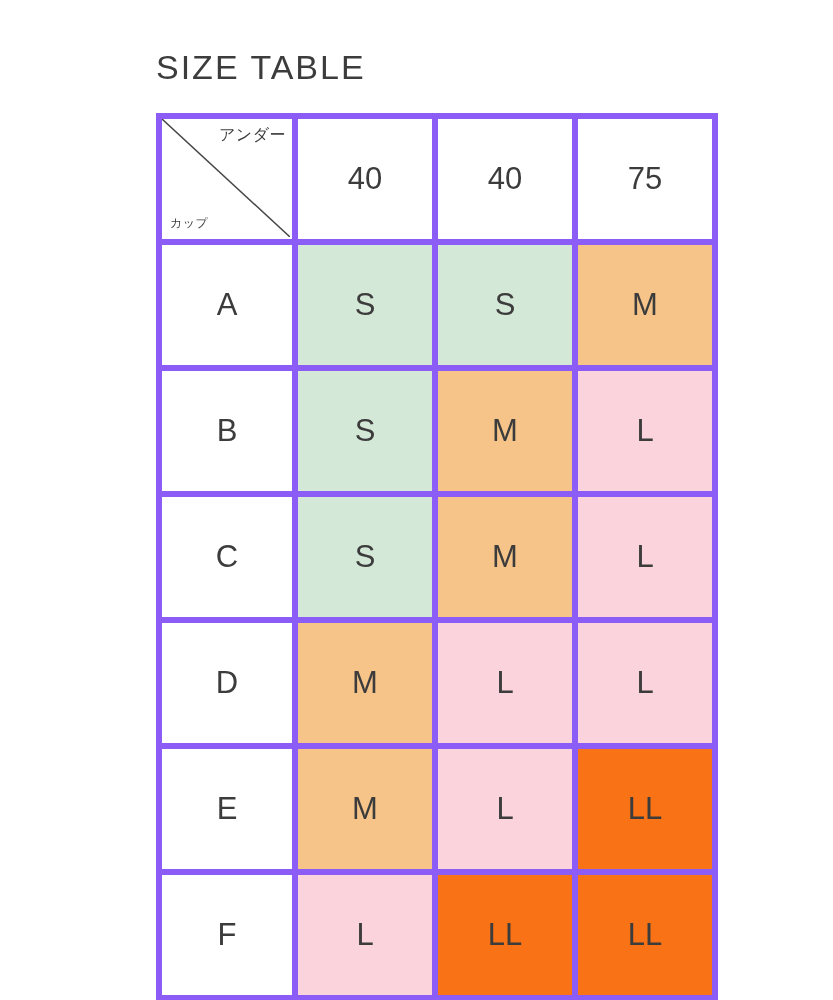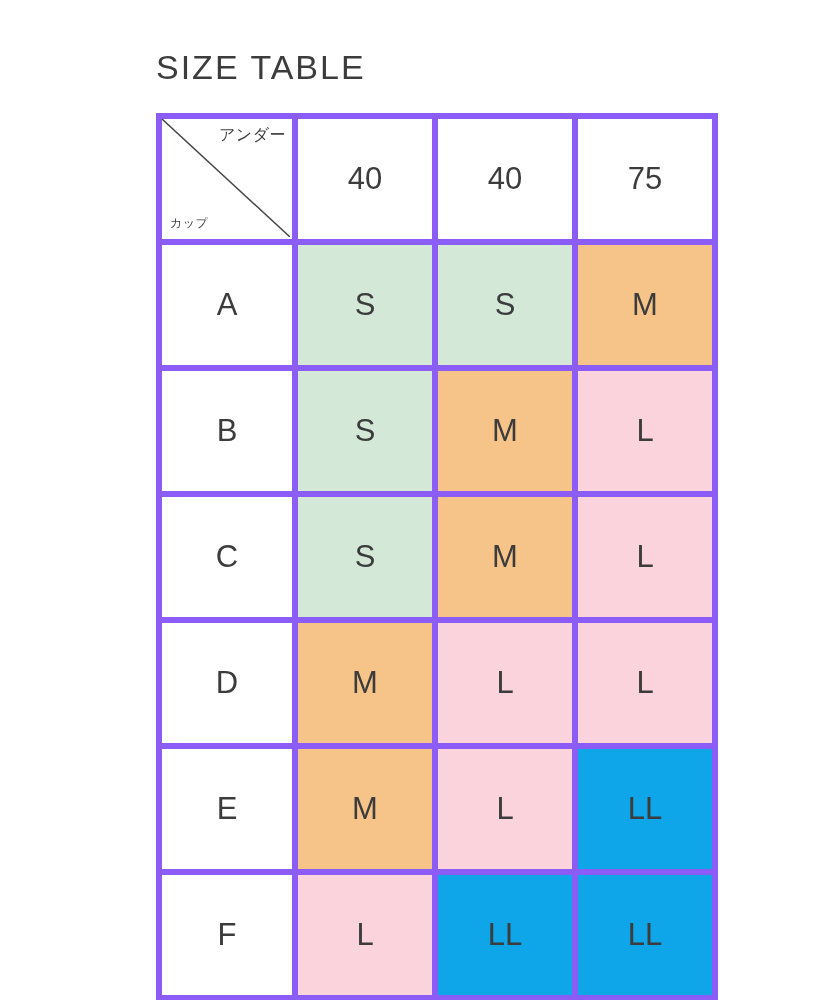--- a/index.html
+++ b/index.html
@@ -93,21 +93,21 @@
     font-size: 32px;
   }
   td.cell {
     width: 132px;
     height: 118px;
     font-size: 32px;
   }
   .c-S { background: #d4e8d7; }
   .c-M { background: #f6c489; }
   .c-L { background: #fad3dc; }
-  .c-LL { background: #0ea5e9; }
+  .c-LL { background: #f97316; }
 </style>
 </head>
 <body>
 
 <div class="page">
 
   <div class="title">SIZE TABLE</div>
 
   <div class="table-wrap">
     <table class="size-table">

